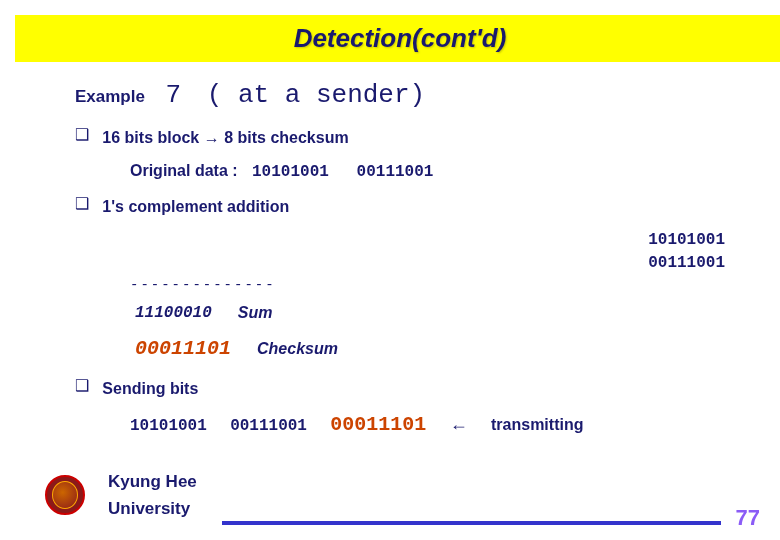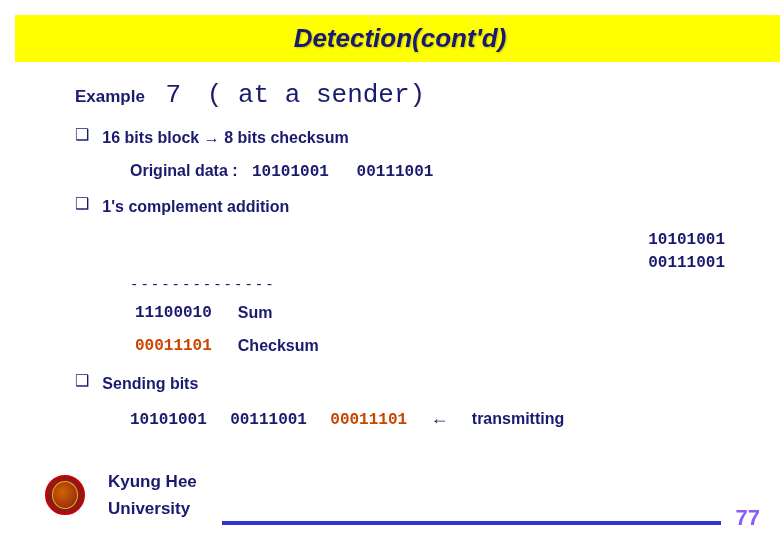--- a/index.html
+++ b/index.html
@@ -79,37 +79,38 @@
     .mono {
       font-family: 'Courier New', monospace;
       font-size: 16px;
       color: #1a1a6e;
       font-weight: bold;
       text-align: right;
     }
 
     .mono-orange {
       font-family: 'Courier New', monospace;
-      font-size: 16px;
+      font-size: 20px;
       color: #cc4400;
       font-weight: bold;
     }
 
     .label-text {
       font-size: 16px;
       color: #1a1a6e;
       font-weight: bold;
       text-align: right;
     }
 
     .sum-line {
       display: flex;
       align-items: center;
       gap: 16px;
       margin-bottom: 4px;
+      font-style: italic;
     }
 
     .divider-line {
       font-family: 'Courier New', monospace;
       font-size: 14px;
       color: #1a1a6e;
       margin-bottom: 6px;
       letter-spacing: 2px;
     }
 

